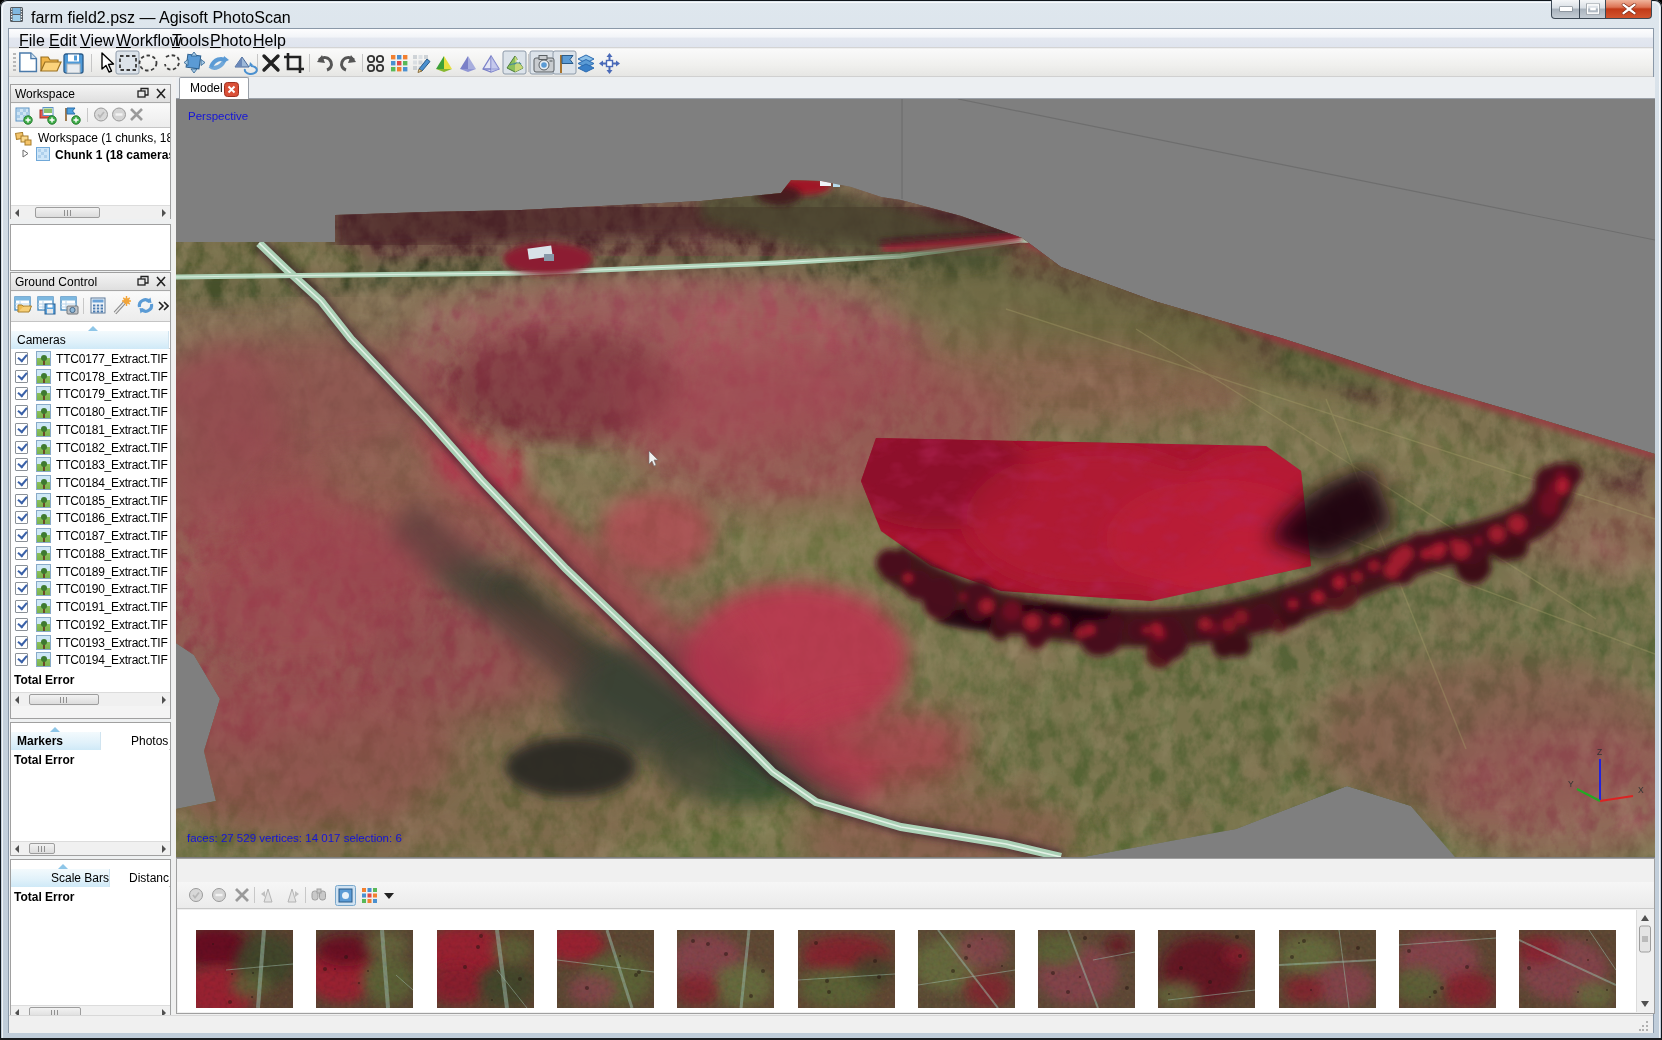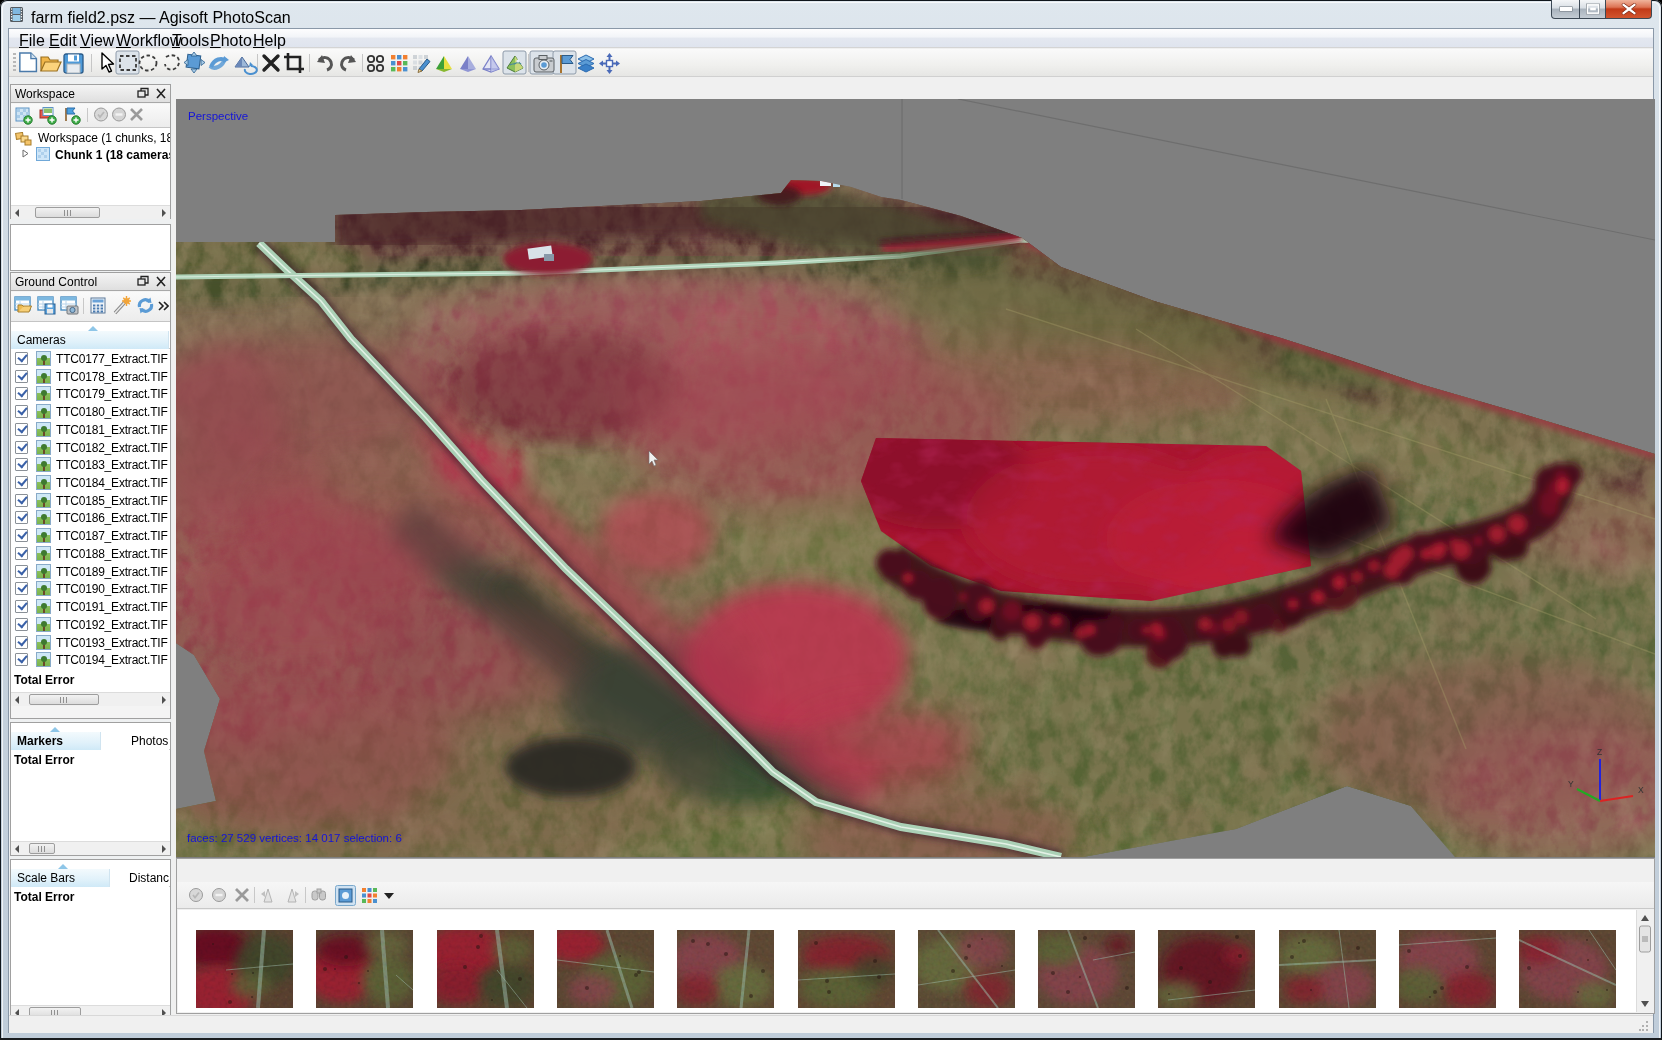--- a/index.html
+++ b/index.html
@@ -632,34 +632,40 @@
           <span class="thumb" style="left:18px;width:26px;"></span>
         </div>
     </div>
 
     <div class="panel" style="top:775px; height:161px;">
       <div style="position:absolute;left:0;top:0;width:159px;height:4px;background:#fff;"></div>
       <div class="hdr" style="position:absolute;left:0;top:4px;width:159px;height:23px;background:#fff;">
         <svg style="position:absolute;left:46px;top:0px" width="12" height="6" viewBox="0 0 12 6">
             <path d="M6 0 L11 5 H1 Z" fill="#8ec6e8"></path>
           </svg>
-        <div class="hcell" style="left:0;width:99px;top:5px;height:18px;">Scale Bars</div>
+        <div class="hcell" style="left:0;width:99px;top:5px;height:18px;text-align:right;">Scale Bars</div>
         <div class="hcell" style="left:99px;width:59px;top:5px;height:18px;background:#fff;border-right:none;padding-left:19px;">Distance</div>
       </div>
       <div class="white" style="position:absolute;left:0;top:27px;width:159px;height:118px;">
         <div style="position:absolute;left:3px;top:3px;font-weight:bold;font-size:12px;">Total Error</div>
       </div>
       <div class="hscroll" style="top:145px;">
           <span class="la"></span>
           <span class="ra"></span>
           <span class="thumb" style="left:18px;width:52px;"></span>
         </div>
     </div>
   </div>
 
+  <div id="tabbar">
+      <div id="tab-model">Model<svg style="position:absolute;left:44px;top:4px" width="15" height="15" viewBox="0 0 15 15">
+          <rect x="0.5" y="0.5" width="14" height="14" rx="3" fill="#da5038" stroke="#a03020"></rect>
+          <path d="M4.5 4.5 L10.5 10.5 M10.5 4.5 L4.5 10.5" stroke="#fff" stroke-width="2"></path>
+        </svg></div>
+    </div>
   <div id="viewport">
     <svg id="terra" width="1479" height="759" viewBox="0 0 1479 759">
       <defs>
         <clipPath id="fieldclip">
             <path d="M700,339 L1090,347 L1125,372 L1135,467 L975,502 L825,492 L755,467 L705,432 L685,382 Z"></path>
           </clipPath>
         <clipPath id="tclip">
             <path d="M0,143 L159,143 L159,116 L250,113 L345,111 L525,102 L605,94 L615,81 L645,82 L675,88 L705,98 L725,101 L785,117 L846,139 L885,168 L978,202 L1105,239 L1164,258 L1244,285 L1344,314 L1479,355 L1479,758 L1279,758 L1235,707 L1171,687 L1060,730 L907,758 L0,758 L0,710 L40,702 L28,652 L44,600 L18,556 L0,544 Z"></path>
           </clipPath>
         <filter id="b6" x="-30%" y="-30%" width="160%" height="160%">

